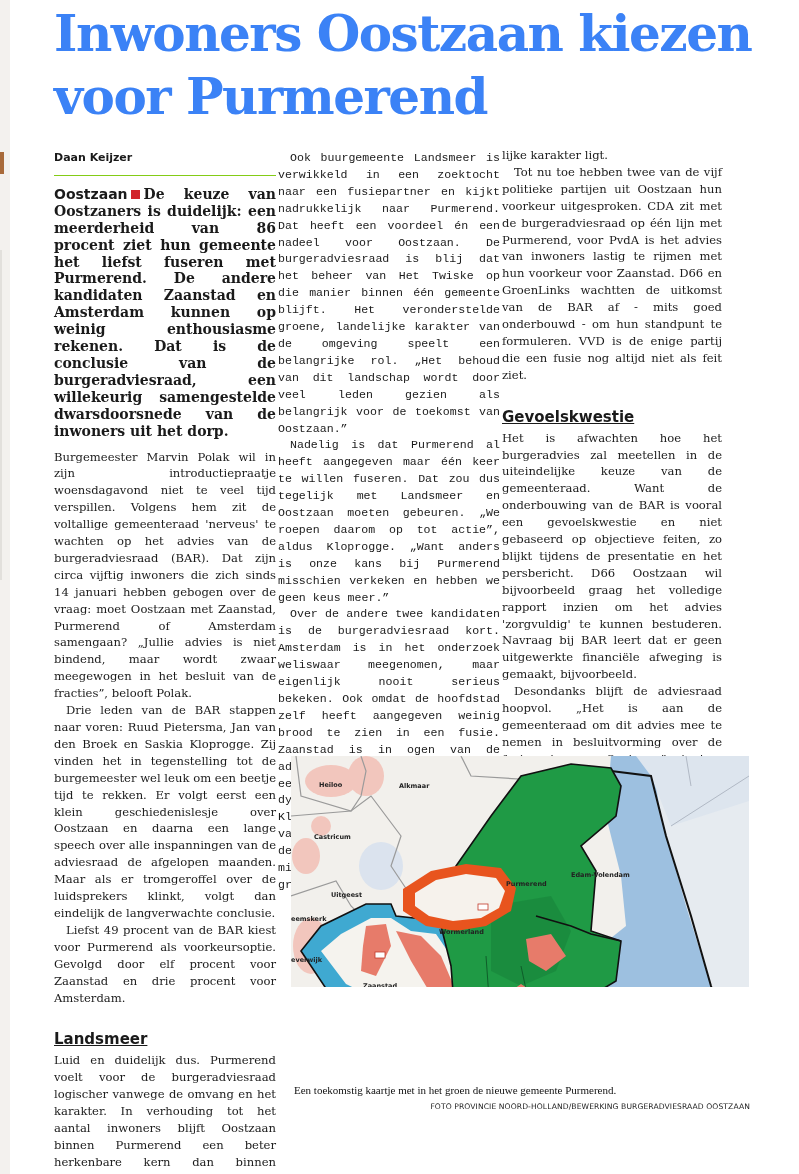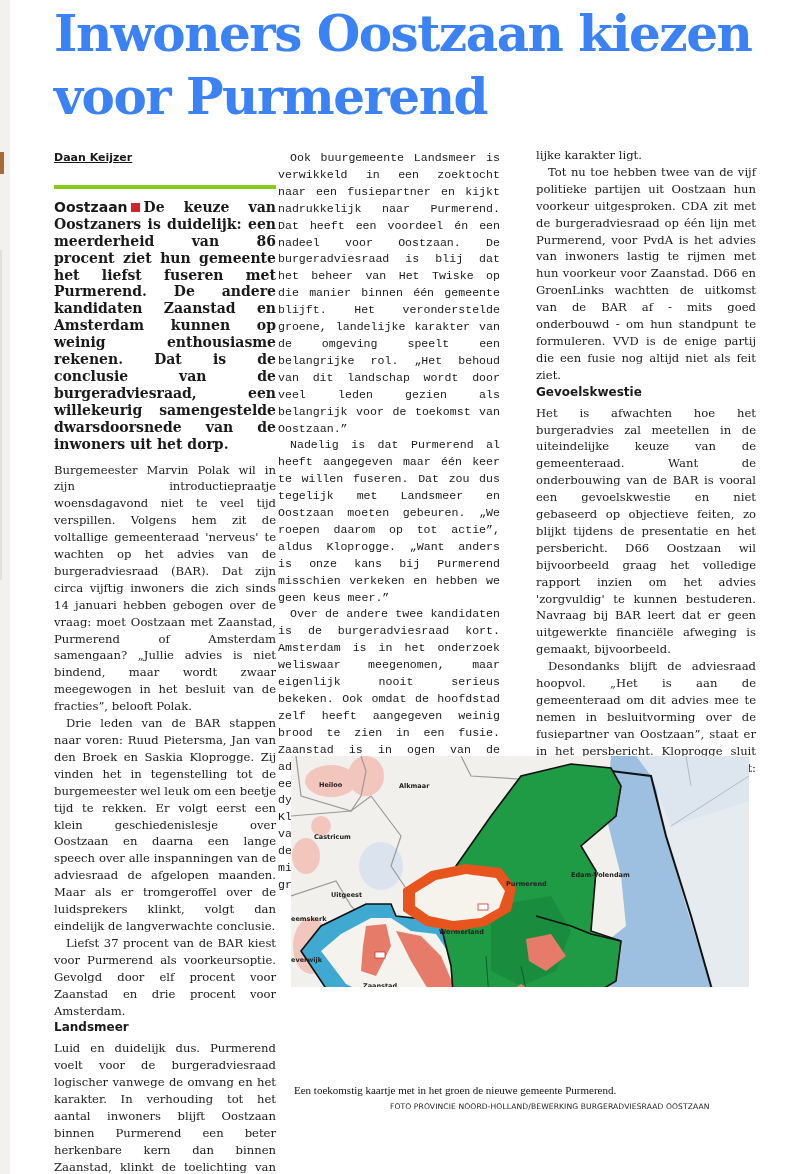--- a/index.html
+++ b/index.html
@@ -12,70 +12,71 @@
 
   .headline {
     position: absolute; left: 54px; top: 2px; width: 740px;
     font-family: "DejaVu Serif", "Liberation Serif", serif;
     font-weight: bold; font-size: 50px; line-height: 63px; letter-spacing: -1.5px; color: #3b82f6;
   }
 
   .col { position: absolute; top: 150px; width: 222px; font-size: 11.6px; line-height: 16.9px; text-align: justify; hyphens: manual; }
   .col1 { left: 54px; }
   .col2 { left: 278px; font-family: Liberation Mono, monospace; }
-  .col3 { left: 536px; width: 220px; top: 147px; }
+  .col3 { left: 502px; width: 220px; top: 147px; }
 
   .byline {
     font-family: "DejaVu Sans", "Liberation Sans", sans-serif; font-weight: bold; font-size: 11px;
-    border-bottom: 4px solid #84cc16; padding-bottom: 18px; margin-bottom: 10px; width: 222px; text-decoration: underline;
+    border-bottom: 1px solid #84cc16; padding-bottom: 8px; margin-bottom: 10px; width: 222px;
   }
   .lead { font-weight: bold; font-size: 14px; line-height: 16.9px; margin-bottom: 9px; }
   .lead .place { font-family: "DejaVu Sans", "Liberation Sans", sans-serif; font-weight: bold; }
   .lead .sq { display: inline-block; width: 9px; height: 9px; background: #d1232a; margin: 0 4px 0 3px; vertical-align: 0px; }
 
   p { margin: 0; }
   p.ind { text-indent: 12px; }
   .sub {
-    font-family: "DejaVu Sans", "Liberation Sans", sans-serif; font-weight: bold; font-size: 12px;
-    margin: 0 0 4px 0;
+    font-family: "DejaVu Sans", "Liberation Sans", sans-serif; font-weight: bold; font-size: 15px;
+    margin: 25px 0 4px 0;
+    text-decoration: underline;
   }
 
   .map {
     position: absolute; left: 291px; top: 756px; width: 458px; height: 231px;
     background: #eef0ee; overflow: hidden;
   }
   .map svg { display: block; }
 
   .caption {
     position: absolute; left: 294px; top: 1084px; width: 470px;
     font-family: Liberation Serif, serif; font-size: 11px; color: #111;
   }
   .credit {
-    position: absolute; left: 390px; top: 1102px; width: 360px; text-align: left;
+    position: absolute; left: 390px; top: 1102px; width: 360px; text-align: right;
     font-family: "DejaVu Sans", "Liberation Sans", sans-serif; font-size: 7.6px; color: #222; letter-spacing: 0.1px;
   }
   .map-label { font-family: "DejaVu Sans", "Liberation Sans", sans-serif; font-size: 6.5px; font-weight: bold; fill: #222; }
 </style>
 </head>
 <body>
 
 <div class="edge-strip"></div>
 <div class="edge-mark"></div>
 <div class="edge-mark2"></div>
 
 <h1 class="headline">Inwoners Oostzaan kiezen voor Purmerend</h1>
 
 <div class="col col1">
   <div class="byline">Daan Keijzer</div>
   <div class="lead">
     <span class="place">Oostzaan</span><span class="sq"></span><span>De keuze van Oostzaners is duidelijk: een meerderheid van 86 procent ziet hun gemeente het liefst fuseren met Purmerend. De andere kandidaten Zaanstad en Amsterdam kunnen op weinig enthousiasme rekenen. Dat is de conclusie van de burgeradviesraad, een willekeurig samengestelde dwarsdoorsnede van de inwoners uit het dorp.</span>
   </div>
   <p>Burgemeester Marvin Polak wil in zijn introductiepraatje woensdagavond niet te veel tijd verspillen. Volgens hem zit de voltallige gemeenteraad 'nerveus' te wachten op het advies van de burgeradviesraad (BAR). Dat zijn circa vijftig inwoners die zich sinds 14 januari hebben gebogen over de vraag: moet Oostzaan met Zaanstad, Purmerend of Amsterdam samengaan? „Jullie advies is niet bindend, maar wordt zwaar meegewogen in het besluit van de fracties”, belooft Polak.</p>
   <p class="ind">Drie leden van de BAR stappen naar voren: Ruud Pietersma, Jan van den Broek en Saskia Kloprogge. Zij vinden het in tegenstelling tot de burgemeester wel leuk om een beetje tijd te rekken. Er volgt eerst een klein geschiedenislesje over Oostzaan en daarna een lange speech over alle inspanningen van de adviesraad de afgelopen maanden. Maar als er tromgeroffel over de luidsprekers klinkt, volgt dan eindelijk de langverwachte conclusie.</p>
-  <p class="ind">Liefst 37 procent van de BAR kiest voor Purmerend als voorkeursoptie. Gevolgd door elf procent voor Zaanstad en drie procent voor Amsterdam.</p>
+  <p class="ind">Liefst 49 procent van de BAR kiest voor Purmerend als voorkeursoptie. Gevolgd door elf procent voor Zaanstad en drie procent voor Amsterdam.</p>
   <div class="sub">Landsmeer</div>
   <p>Luid en duidelijk dus. Purmerend voelt voor de burgeradviesraad logischer vanwege de omvang en het karakter. In verhouding tot het aantal inwoners blijft Oostzaan binnen Purmerend een beter herkenbare kern dan binnen Zaanstad, klinkt de toelichting van Kloprogge. „Als Landsmeer zich ook bij Purmerend voegt, woont straks één op de 3,5 inwoners in deze nieuwe gemeente in een dorp.”</p>
 </div>
 
 <div class="col col2">
   <p class="ind">Ook buurgemeente Landsmeer is verwikkeld in een zoektocht naar een fusiepartner en kijkt nadrukkelijk naar Purmerend. Dat heeft een voordeel én een nadeel voor Oostzaan. De burgeradviesraad is blij dat het beheer van Het Twiske op die manier binnen één gemeente blijft. Het veronderstelde groene, landelijke karakter van de omgeving speelt een belangrijke rol. „Het behoud van dit landschap wordt door veel leden gezien als belangrijk voor de toekomst van Oostzaan.”</p>
   <p class="ind">Nadelig is dat Purmerend al heeft aangegeven maar één keer te willen fuseren. Dat zou dus tegelijk met Landsmeer en Oostzaan moeten gebeuren. „We roepen daarom op tot actie”, aldus Kloprogge. „Want anders is onze kans bij Purmerend misschien verkeken en hebben we geen keus meer.”</p>
   <p class="ind">Over de andere twee kandidaten is de burgeradviesraad kort. Amsterdam is in het onderzoek weliswaar meegenomen, maar eigenlijk nooit serieus bekeken. Ook omdat de hoofdstad zelf heeft aangegeven weinig brood te zien in een fusie. Zaanstad is in ogen van de adviesraad een grote stad met een 'duidelijke stedelijke dynamiek'. Ook spreekt Kloprogge uit dat het bestuur van Zaanstad 'instabiel' is en de focus van die gemeente minder op het zo gewenste groene en lande-</p>
 </div>
 

